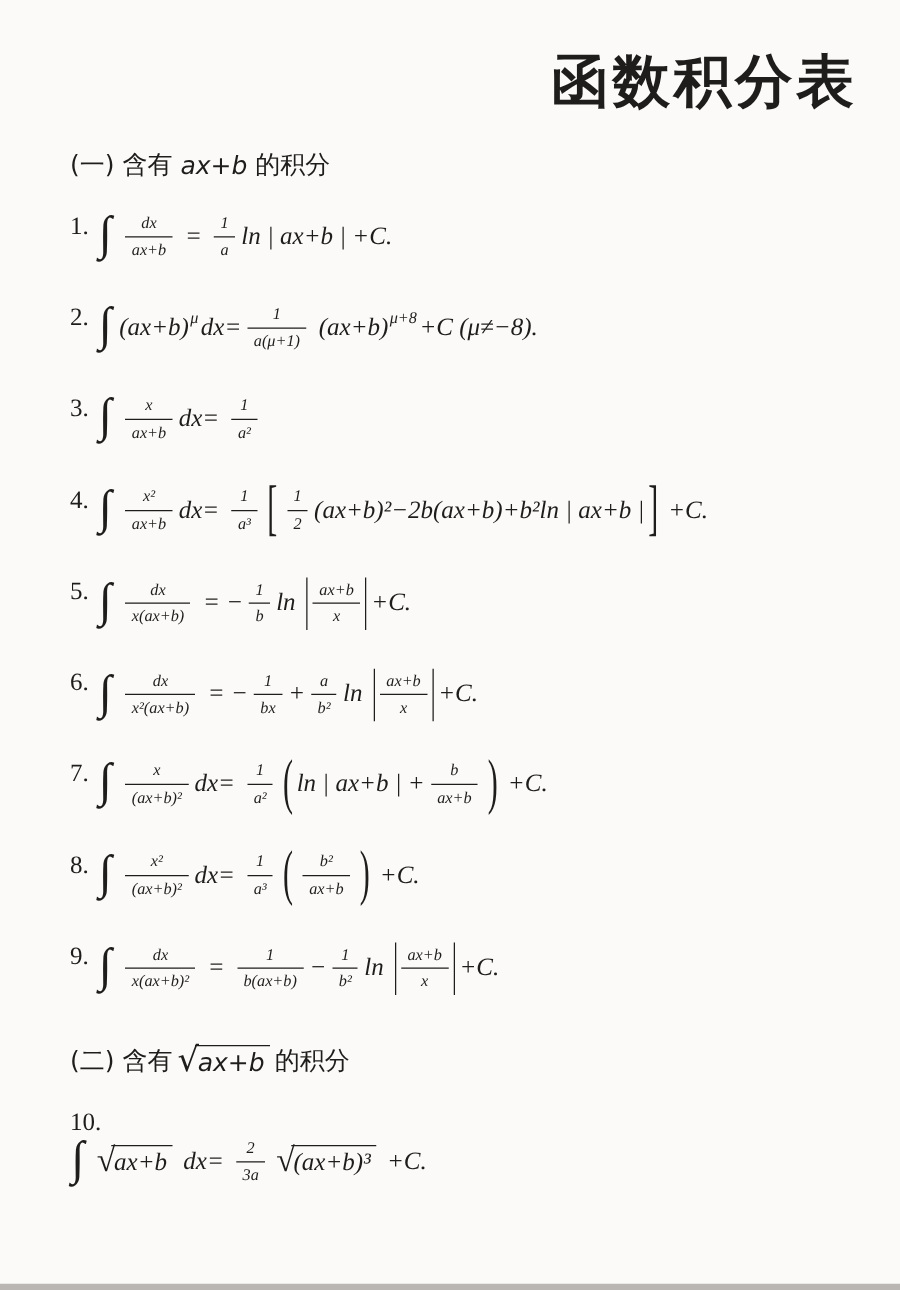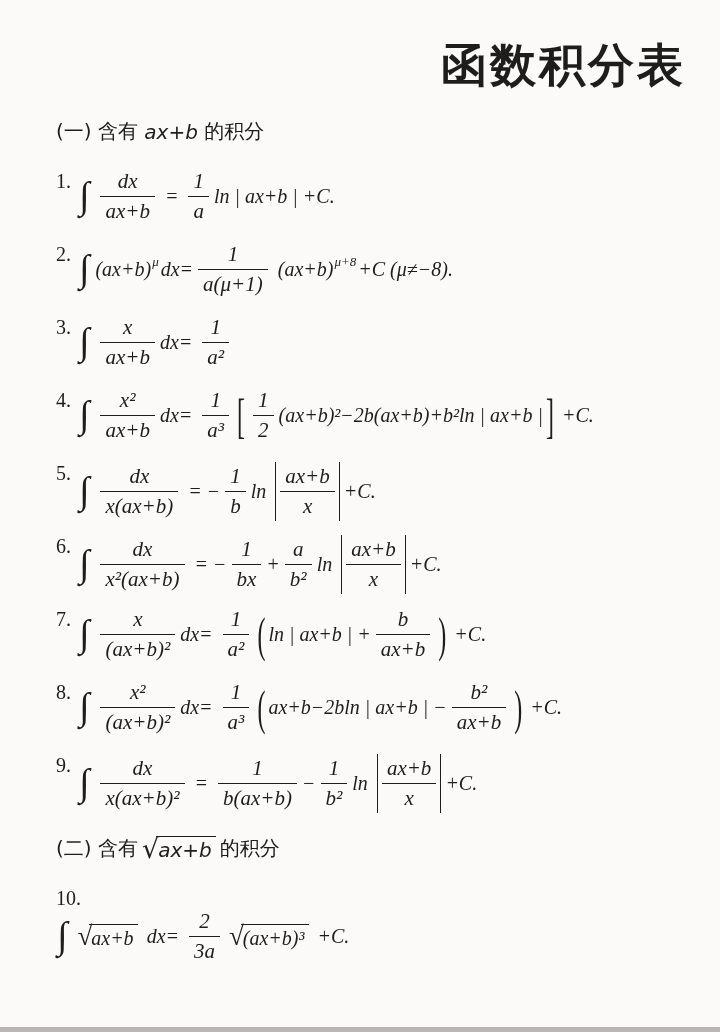--- a/index.html
+++ b/index.html
@@ -54,21 +54,21 @@
     margin: 0 6px 0 1px;
     transform: translateY(-2px);
   }
 
   .frac {
     display: inline-flex;
     flex-direction: column;
     align-items: stretch;
     text-align: center;
     margin: 0 5px;
-    font-size: 21px;
+    font-size: 13px;
     line-height: 1.1;
   }
   .frac .num { padding: 0 5px 3px 5px; }
   .frac .den { border-top: 1.6px solid #1e1d1b; padding: 3px 5px 0 5px; }
 
   .frac.abs {
     border-left: 1.7px solid #1e1d1b;
     border-right: 1.7px solid #1e1d1b;
     padding: 3px 4px;
     margin: 0 4px;
@@ -274,21 +274,20 @@
         <span class="frac">
           <span class="num math-it">x²</span>
           <span class="den math-it">(ax+b)²</span>
         </span>
         <span class="tok-txt math-it">dx= </span>
         <span class="frac">
           <span class="num math-it">1</span>
           <span class="den math-it">a³</span>
         </span>
         <span class="tok-big">(</span>
-        <span class="tok-txt math-it">ax+b−2bln | ax+b | −</span>
         <span class="frac">
           <span class="num math-it">b²</span>
           <span class="den math-it">ax+b</span>
         </span>
         <span class="tok-big">)</span>
         <span class="tok-txt math-it"> +C.</span>
       </span>
   </div>
 
   <div class="row formula">

